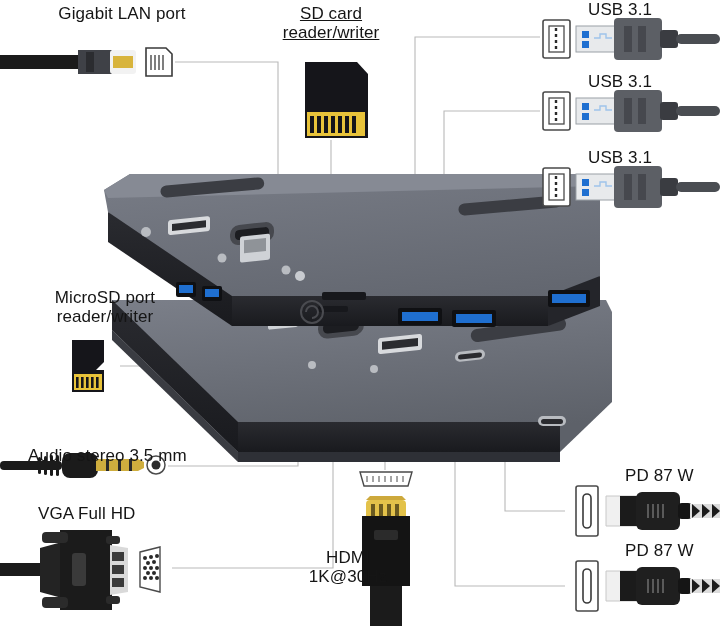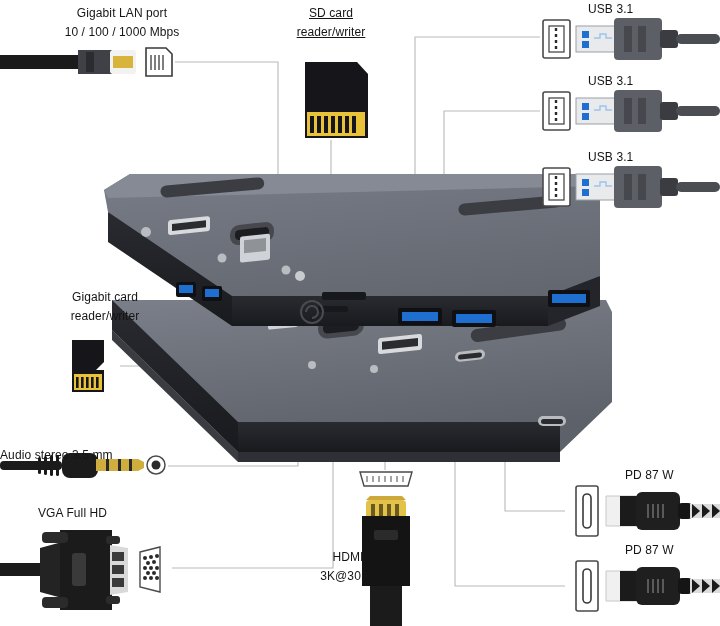--- a/index.html
+++ b/index.html
@@ -2,21 +2,21 @@
 <html><head>
 <meta charset="utf-8">
 <style>
   html,body{margin:0;padding:0;}
   body{
     width:720px;height:626px;background:#ffffff;
     font-family:"Liberation Sans",sans-serif;
     color:#151515;overflow:hidden;position:relative;
   }
   #stage{position:absolute;inset:0;}
-  .lbl{position:absolute;font-size:12px;line-height:19px;color:#151515;white-space:nowrap;letter-spacing:.1px;}
+  .lbl{position:absolute;font-size:17px;line-height:19px;color:#151515;white-space:nowrap;letter-spacing:.1px;}
   .lbl.c{text-align:center;}
   svg.layer{position:absolute;left:0;top:0;width:720px;height:626px;overflow:visible;}
   .lead{stroke:#b9b9b9;stroke-width:1.1;fill:none;}
 </style>
 </head>
 <body>
 
 <div id="stage">
 
   <svg class="layer">
@@ -353,42 +353,41 @@
           <path d="M692,579 l8,7 l-8,7 z"></path>
             <path d="M702,579 l8,7 l-8,7 z"></path>
             <path d="M712,579 l8,7 l-8,7 z"></path>
         </g>
       </g>
     </g>
   </svg>
 
   <div class="lbl c" style="left:12px;top:4px;width:220px;">
     <div>Gigabit LAN port</div>
-    <div>10 / 100 / 1000 Mbps</div>
   </div>
 
   <div class="lbl c" style="left:246px;top:4px;width:170px;text-decoration:underline;">
     <div>SD card</div>
     <div>reader/writer</div>
   </div>
 
   <div class="lbl" style="left:588px;top:0px;">USB 3.1</div>
   <div class="lbl" style="left:588px;top:72px;">USB 3.1</div>
   <div class="lbl" style="left:588px;top:148px;">USB 3.1</div>
 
   <div class="lbl c" style="left:10px;top:288px;width:190px;">
-    <div>Gigabit card</div>
+    <div>MicroSD port</div>
     <div>reader/writer</div>
   </div>
 
-  <div class="lbl" style="left:0;top:446px;">Audio stereo 3.5 mm</div>
+  <div class="lbl" style="left:28px;top:446px;">Audio stereo 3.5 mm</div>
 
   <div class="lbl" style="left:38px;top:504px;">VGA Full HD</div>
 
   <div class="lbl c" style="left:305px;top:548px;width:86px;">
     <div>HDMI</div>
-    <div>3K@30Hz</div>
+    <div>1K@30Hz</div>
   </div>
 
   <div class="lbl" style="left:625px;top:466px;">PD 87 W</div>
   <div class="lbl" style="left:625px;top:541px;">PD 87 W</div>
 
 </div>
 
 </body></html>

